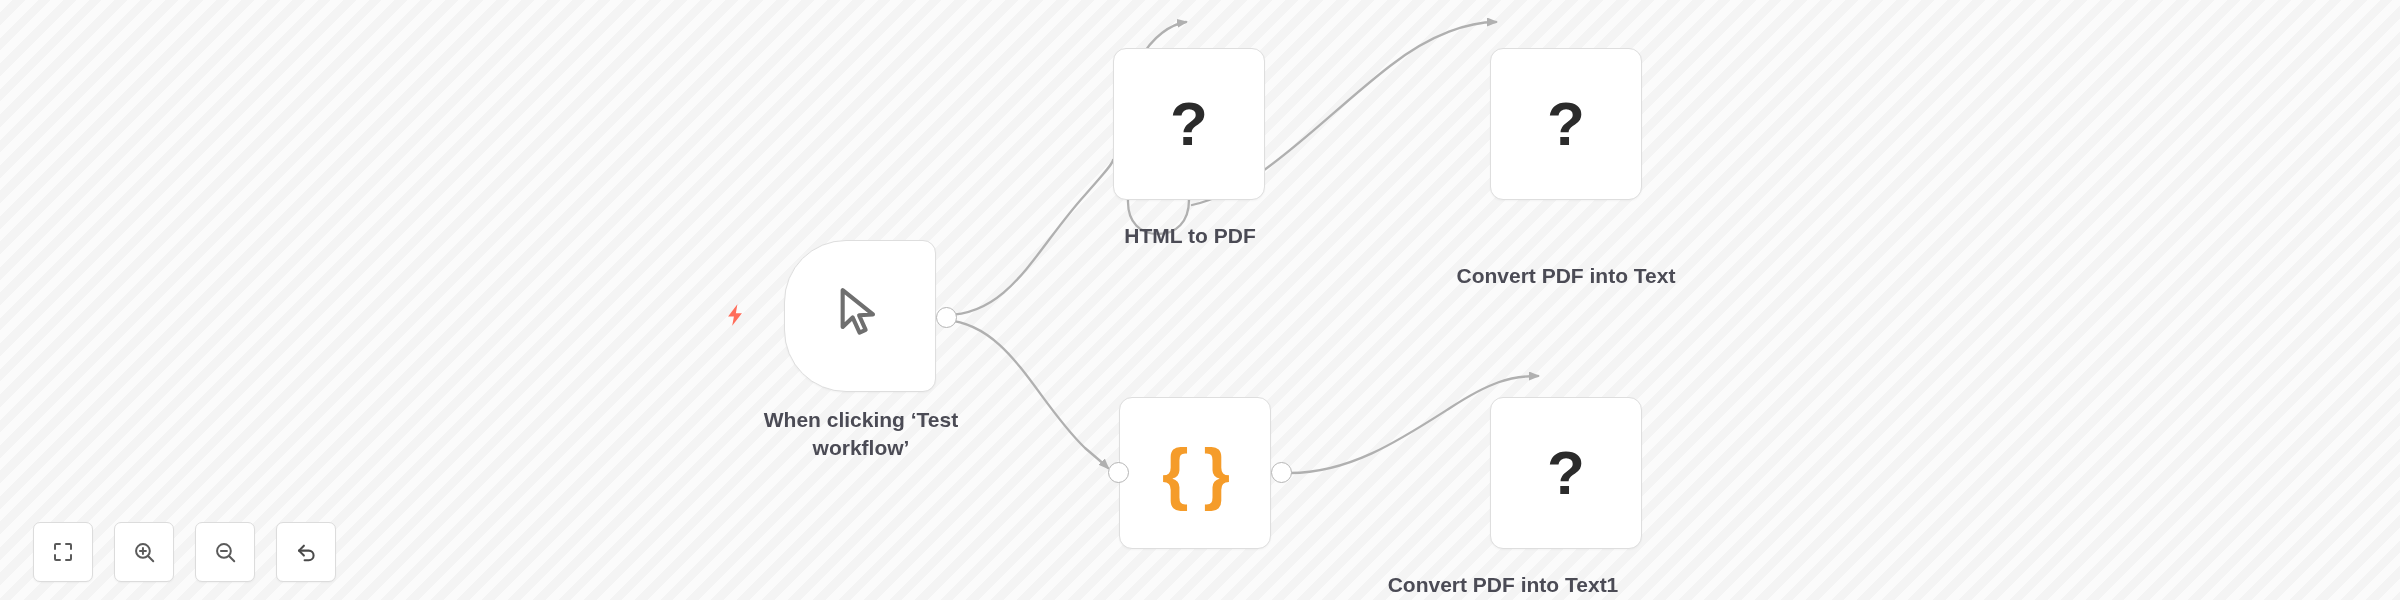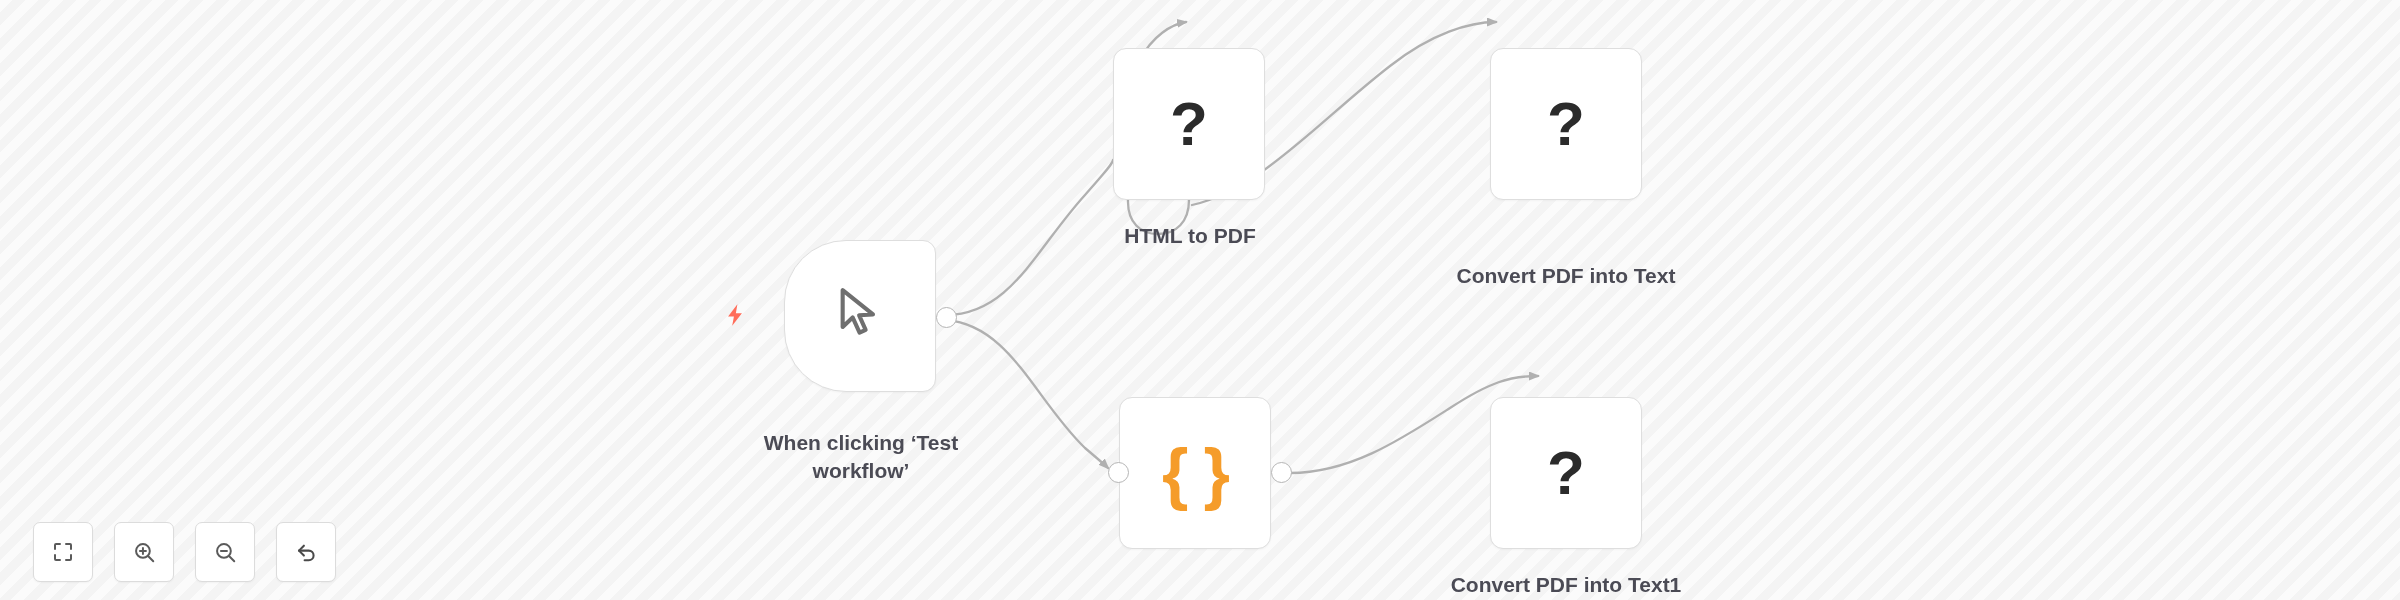--- a/index.html
+++ b/index.html
@@ -171,21 +171,21 @@
   </div>
 
   <span class="bolt" style="left:722px; top:300px;">
     <svg width="26" height="30" viewBox="0 0 24 24" fill="#ff6d5a">
       <path d="M14.2 2 L5.6 13.4 H11 L9.4 22 L18.4 10.4 H12.8 Z"></path>
     </svg>
   </span>
 
   <div class="port" style="left:936px; top:307px;"></div>
 
-  <div class="node-caption" style="left:716px; top:406px; width:290px;margin-top:23px;">When clicking ‘Test
+  <div class="node-caption" style="left:716px; top:406px; width:290px;">When clicking ‘Test
 workflow’</div>
 
   <div class="node node-square" style="left:1113px; top:48px;">
     <span class="q-glyph">?</span>
   </div>
 
   <div class="node-caption" style="left:1045px; top:222px; width:290px;">HTML to PDF</div>
 
   <div class="node node-square" style="left:1490px; top:48px;">
     <span class="q-glyph">?</span>
@@ -198,21 +198,21 @@
   </div>
 
   <div class="port" style="left:1108px; top:462px;"></div>
   <div class="port" style="left:1271px; top:462px;"></div>
 
 
   <div class="node node-square" style="left:1490px; top:397px;">
     <span class="q-glyph">?</span>
   </div>
 
-  <div class="node-caption" style="left:1421px; top:571px; width:290px;">Convert PDF into Text1</div>
+  <div class="node-caption" style="left:1358px; top:571px; width:290px;">Convert PDF into Text1</div>
 
   <div id="toolbar">
 
     <div class="tool-btn">
       <span>
         <svg width="24" height="24" viewBox="0 0 24 24" fill="none" stroke="#5a5a5a" stroke-width="2" stroke-linecap="round" stroke-linejoin="round">
           <path d="M4 9 V5 a1 1 0 0 1 1 -1 h4"></path>
           <path d="M20 9 V5 a1 1 0 0 0 -1 -1 h-4"></path>
           <path d="M4 15 v4 a1 1 0 0 0 1 1 h4"></path>
           <path d="M20 15 v4 a1 1 0 0 1 -1 1 h-4"></path>

